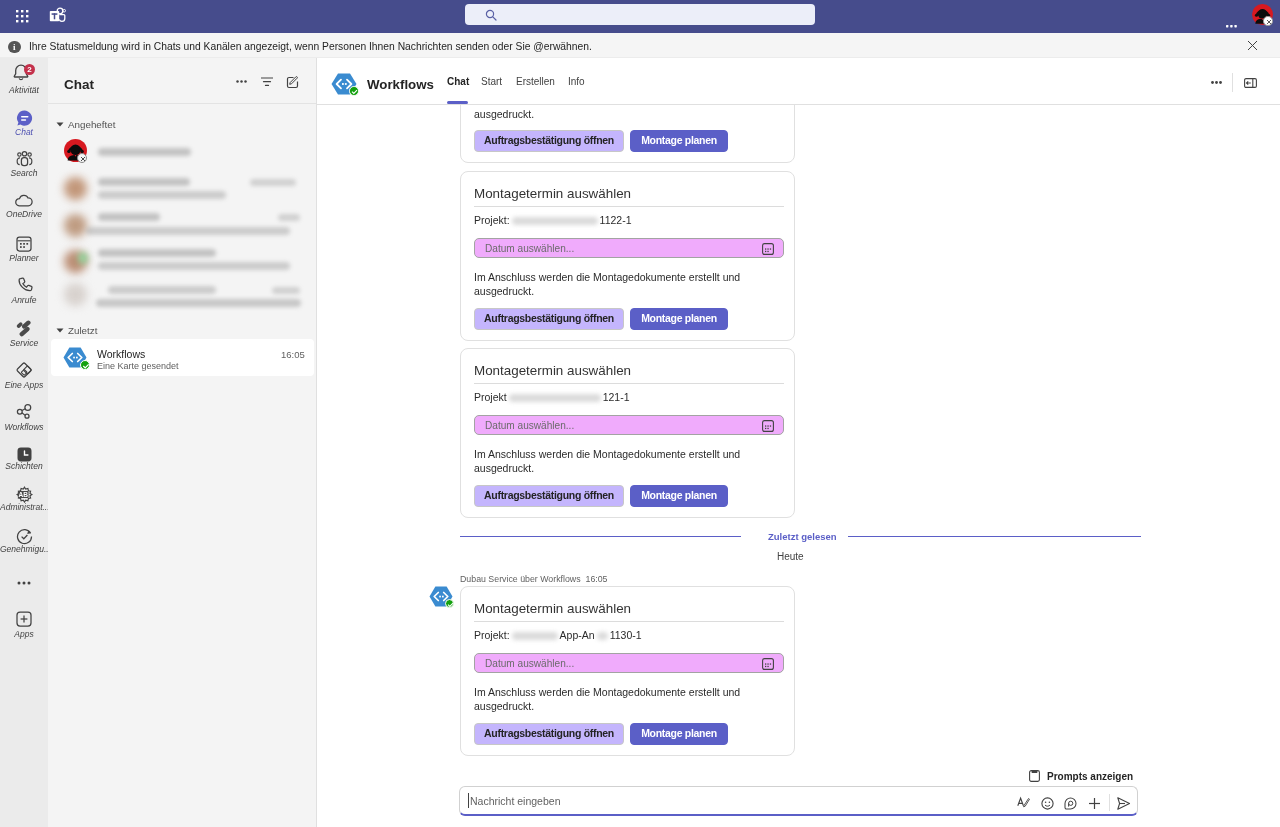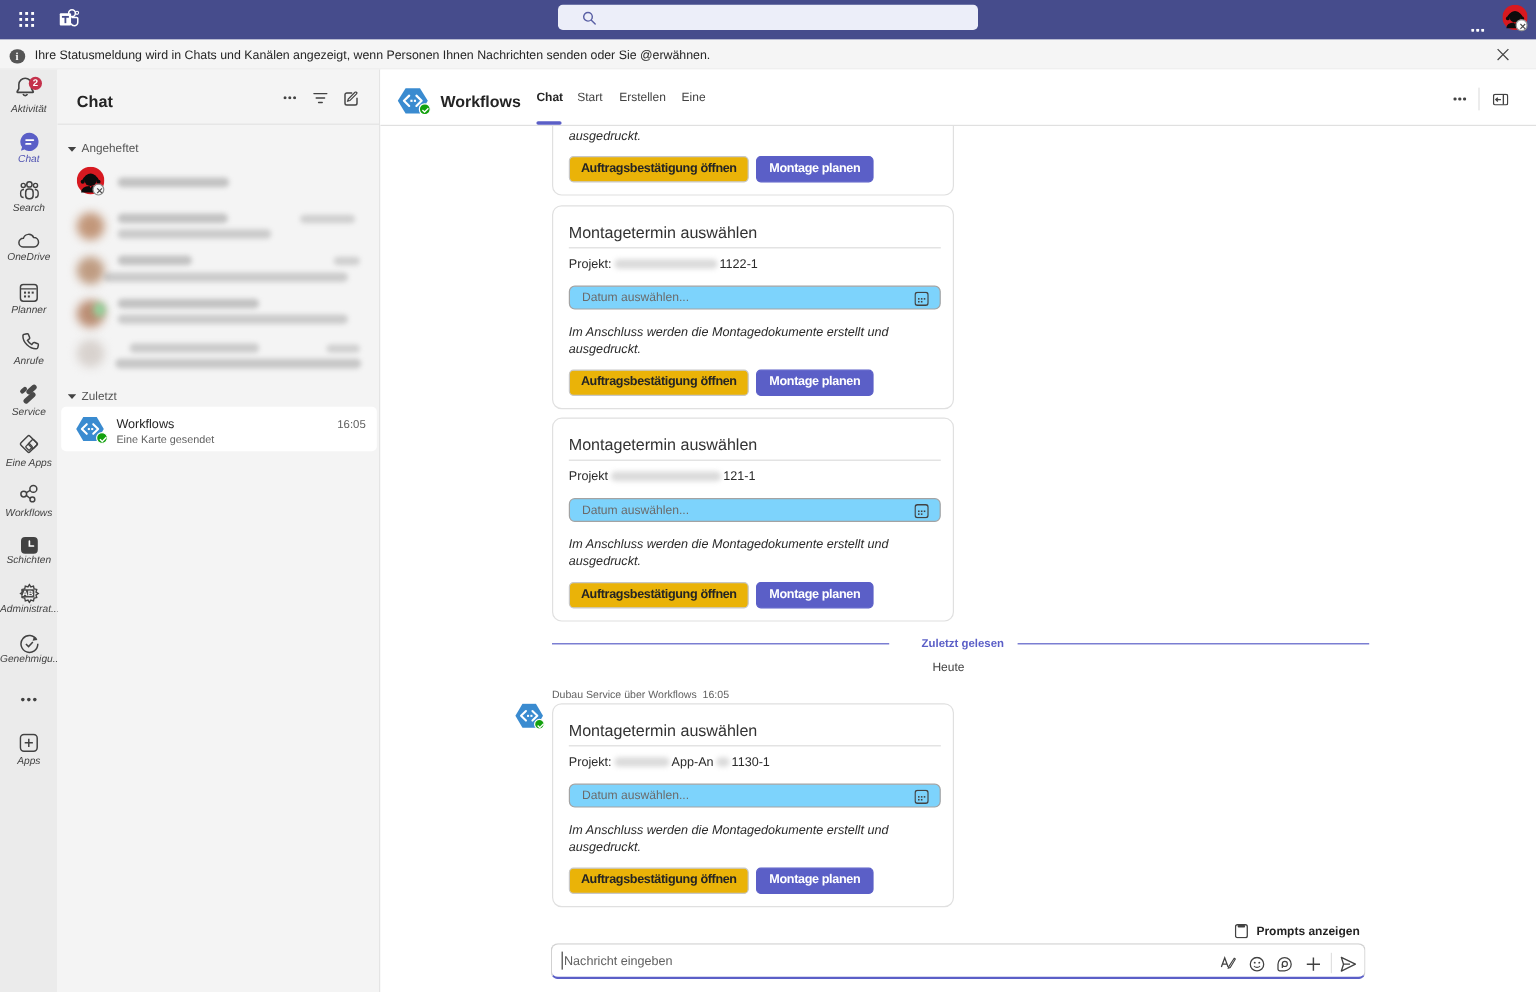--- a/index.html
+++ b/index.html
@@ -32,25 +32,25 @@
   
   #main { left:317px; top:58px; width:963px; height:769px; background:#fff; }
   #mainhead { left:317px; top:58px; width:963px; height:47px; border-bottom:1px solid #e0e0e0; background:#fff; }
   .tab { position:absolute; top:76px; font-size:10px; color:#424242; }
 
   
   .card { position:absolute; left:143px; width:335px; height:170px; background:#fff; border:1px solid #e0e0e0; border-radius:8px; }
   .cardtitle { position:absolute; left:13px; top:14px; font-size:13.4px; color:#333; }
   .cardrule { position:absolute; left:13px; right:10px; top:34px; height:1px; background:#dcdcdc; }
   .cardproj { position:absolute; left:13px; top:41.5px; font-size:10.5px; color:#2b2b2b; }
-  .cardinput { position:absolute; left:13px; top:66px; width:310px; height:20px; border:1px solid #a3a3a3; border-radius:5px; background:#7dd3fc; }
+  .cardinput { position:absolute; left:13px; top:66px; width:310px; height:20px; border:1px solid #a3a3a3; border-radius:5px; background:#f0abfc; }
   .cardinput span { position:absolute; left:10px; top:4px; font-size:10.1px; color:#6b6b6b; }
-  .cardtext { position:absolute; left:13px; top:97.5px; font-size:10.5px; color:#2b2b2b; line-height:14.5px; width:290px;font-style:italic; }
+  .cardtext { position:absolute; left:13px; top:97.5px; font-size:10.5px; color:#2b2b2b; line-height:14.5px; width:290px; }
   .btnrow { position:absolute; left:13px; top:136px; height:22px; }
-  .btnw { position:absolute; left:0; top:0; width:150px; height:21.5px; background:#eab308; border:1px solid #c7c7c7; border-radius:4px; font-size:10.5px; font-weight:bold; color:#242424; text-align:center; line-height:19.5px; letter-spacing:-0.3px; white-space:nowrap; }
+  .btnw { position:absolute; left:0; top:0; width:150px; height:21.5px; background:#c4b5fd; border:1px solid #c7c7c7; border-radius:4px; font-size:10.5px; font-weight:bold; color:#242424; text-align:center; line-height:19.5px; letter-spacing:-0.3px; white-space:nowrap; }
   .btnp { position:absolute; left:156px; top:0; width:98px; height:21.5px; background:#5b5fc7; border:1px solid #5b5fc7; border-radius:4px; font-size:10.5px; font-weight:bold; color:#fff; text-align:center; line-height:19.5px; letter-spacing:-0.3px; white-space:nowrap; }
   .pblur { display:inline-block; height:8px; background:#a0a0a0; border-radius:4px; filter:blur(2px); opacity:.38; vertical-align:middle; margin:0 2px; }
 </style>
 </head>
 <body>
 <div class="abs" id="topbar"></div>
 <svg class="abs" style="left:16px;top:9.5px" width="13" height="13">
   <g fill="#ffffff">
     <rect x="0" y="0" width="2.4" height="2.4"></rect>
       <rect x="5" y="0" width="2.4" height="2.4"></rect>
@@ -325,21 +325,21 @@
   </svg>
   <div class="abs" style="left:349px;top:86px;width:9.5px;height:9.5px;border-radius:50%;background:#13a10e;border:1.5px solid #fff">
     <svg width="9" height="9" style="position:absolute;left:-0.5px;top:-0.5px">
         <path d="M2 4.6 L3.8 6.4 L7 3.2" fill="none" stroke="#fff" stroke-width="1.1"></path>
       </svg>
   </div>
   <div class="abs" style="left:367px;top:77px;font-size:13.3px;font-weight:bold;color:#242424">Workflows</div>
   <div class="tab" style="left:447px;font-weight:bold;color:#242424">Chat</div>
   <div class="tab" style="left:481px">Start</div>
   <div class="tab" style="left:516px">Erstellen</div>
-  <div class="tab" style="left:568px">Eine</div>
+  <div class="tab" style="left:568px">Info</div>
   <div class="abs" style="left:447px;top:101px;width:21px;height:3px;background:#5b5fc7;border-radius:2px"></div>
   <svg class="abs" style="left:1211px;top:80.5px" width="11" height="3">
       <g fill="#424242">
         <circle cx="1.5" cy="1.5" r="1.4"></circle>
         <circle cx="5.5" cy="1.5" r="1.4"></circle>
         <circle cx="9.5" cy="1.5" r="1.4"></circle>
       </g>
     </svg>
   <div class="abs" style="left:1232px;top:73px;width:1px;height:19px;background:#e0e0e0"></div>
   <svg class="abs" style="left:1244px;top:78px" width="13" height="10" viewBox="0 0 13 10">

